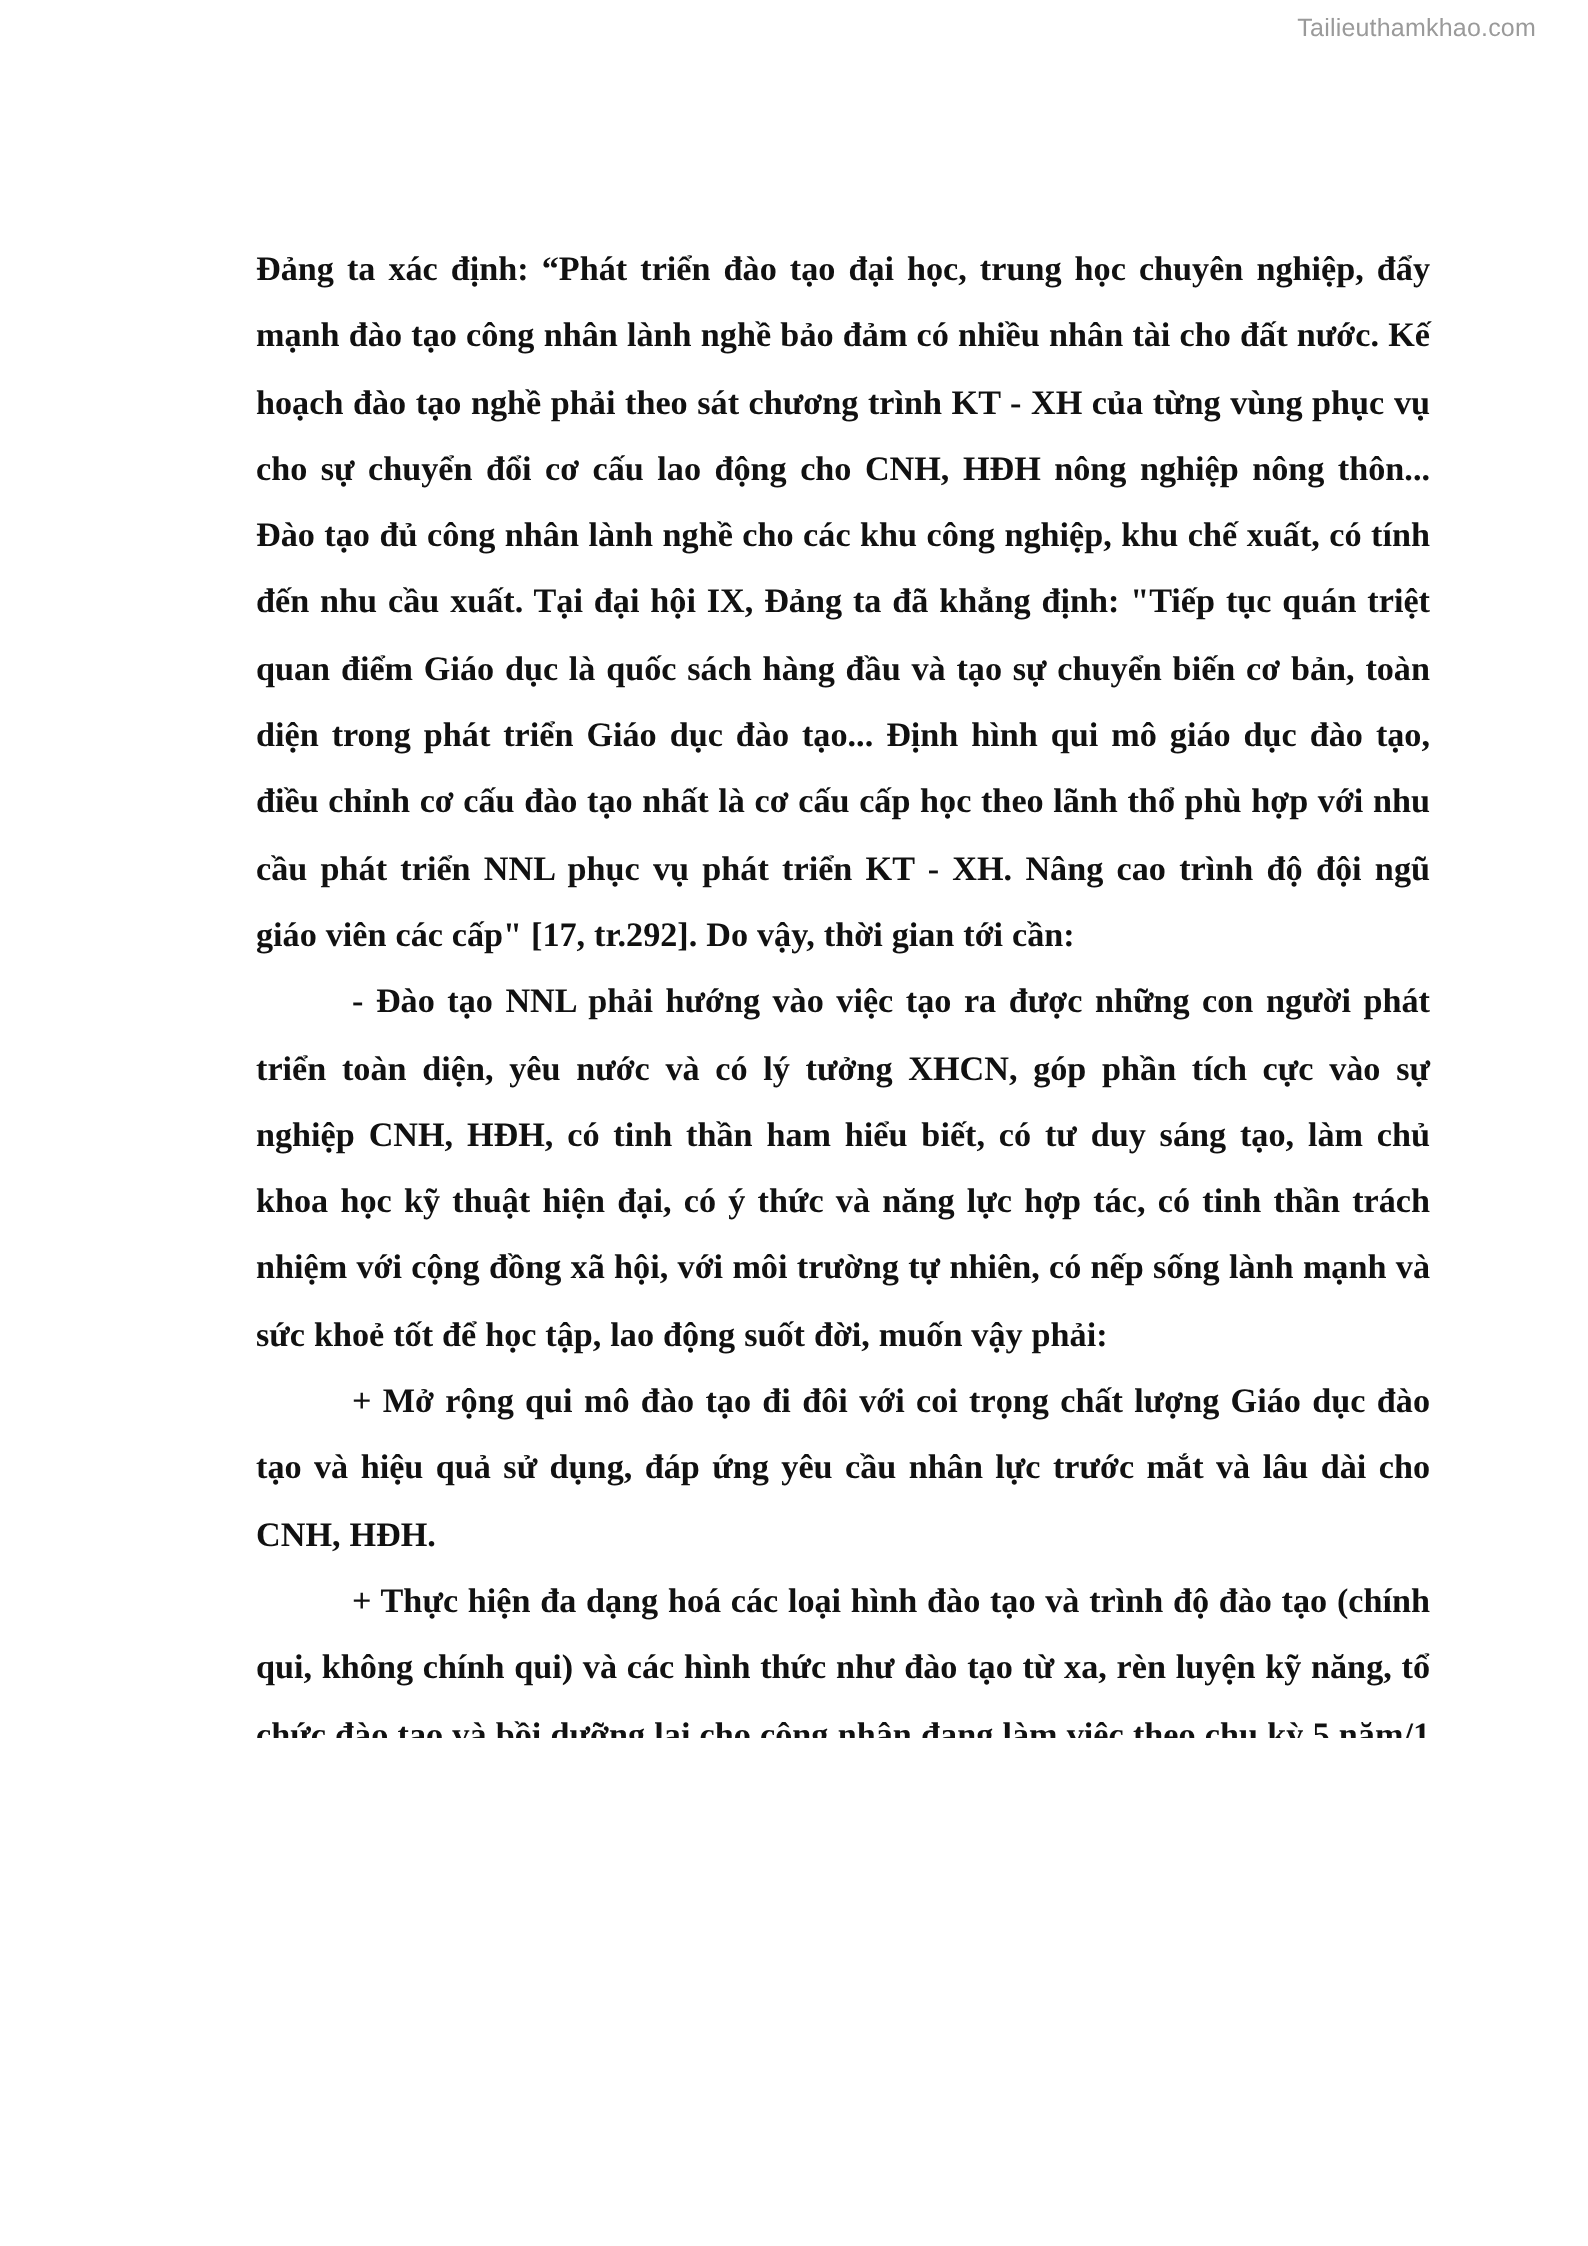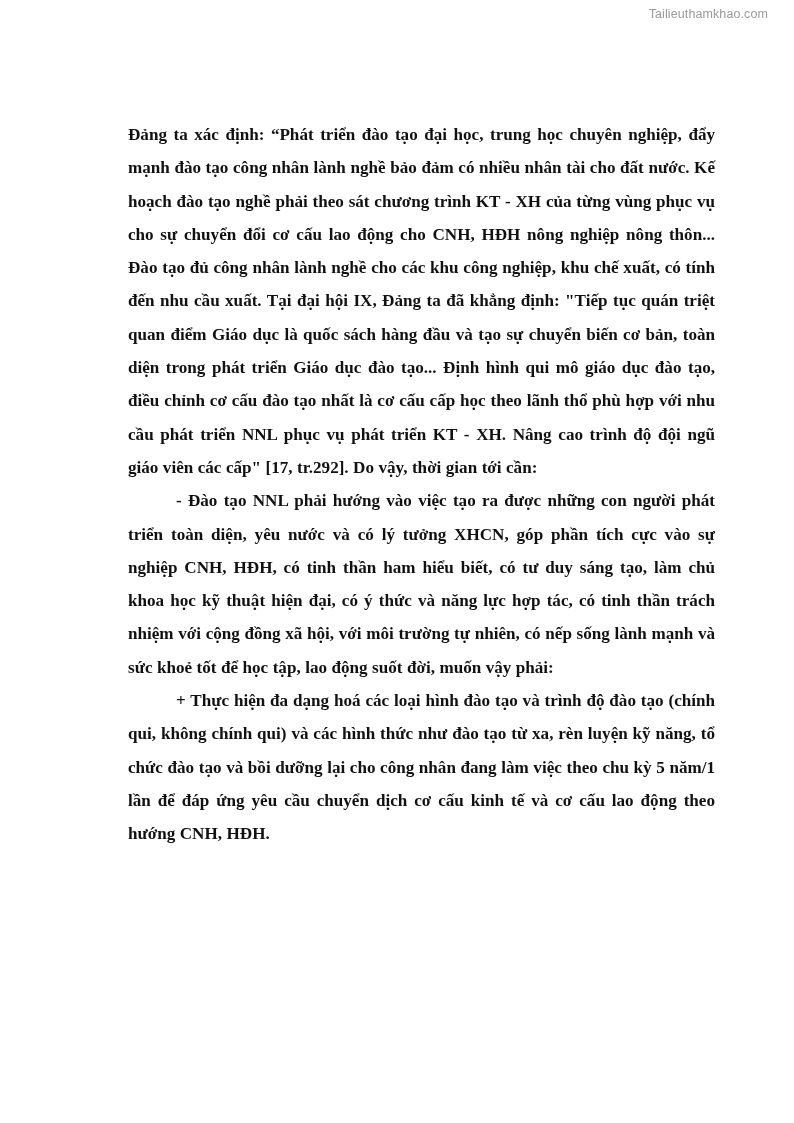--- a/index.html
+++ b/index.html
@@ -72,20 +72,21 @@
 <div class="page">
 
   <div class="watermark">Tailieuthamkhao.com</div>
 
   <div class="content">
 
     <p class="para">Đảng ta xác định: “Phát triển đào tạo đại học, trung học chuyên nghiệp, đẩy mạnh đào tạo công nhân lành nghề bảo đảm có nhiều nhân tài cho đất nước. Kế hoạch đào tạo nghề phải theo sát chương trình KT - XH của từng vùng phục vụ cho sự chuyển đổi cơ cấu lao động cho CNH, HĐH nông nghiệp nông thôn... Đào tạo đủ công nhân lành nghề cho các khu công nghiệp, khu chế xuất, có tính đến nhu cầu xuất. Tại đại hội IX, Đảng ta đã khẳng định: "Tiếp tục quán triệt quan điểm Giáo dục là quốc sách hàng đầu và tạo sự chuyển biến cơ bản, toàn diện trong phát triển Giáo dục đào tạo... Định hình qui mô giáo dục đào tạo, điều chỉnh cơ cấu đào tạo nhất là cơ cấu cấp học theo lãnh thổ phù hợp với nhu cầu phát triển NNL phục vụ phát triển KT - XH. Nâng cao trình độ đội ngũ giáo viên các cấp" [17, tr.292]. Do vậy, thời gian tới cần:</p>
 
     <p class="para indent">- Đào tạo NNL phải hướng vào việc tạo ra được những con người phát triển toàn diện, yêu nước và có lý tưởng XHCN, góp phần tích cực vào sự nghiệp CNH, HĐH, có tinh thần ham hiểu biết, có tư duy sáng tạo, làm chủ khoa học kỹ thuật hiện đại, có ý thức và năng lực hợp tác, có tinh thần trách nhiệm với cộng đồng xã hội, với môi trường tự nhiên, có nếp sống lành mạnh và sức khoẻ tốt để học tập, lao động suốt đời, muốn vậy phải:</p>
 
+    <p class="para indent">+ Mở rộng qui mô đào tạo đi đôi với coi trọng chất lượng Giáo dục đào tạo và hiệu quả sử dụng, đáp ứng yêu cầu nhân lực trước mắt và lâu dài cho CNH, HĐH.</p>
 
     <p class="para indent">+ Thực hiện đa dạng hoá các loại hình đào tạo và trình độ đào tạo (chính qui, không chính qui) và các hình thức như đào tạo từ xa, rèn luyện kỹ năng, tổ chức đào tạo và bồi dưỡng lại cho công nhân đang làm việc theo chu kỳ 5 năm/1 lần để đáp ứng yêu cầu chuyển dịch cơ cấu kinh tế và cơ cấu lao động theo hướng CNH, HĐH.</p>
 
   </div>
 
   <div class="pagenum">69</div>
 
 </div>
 
 </body></html>

